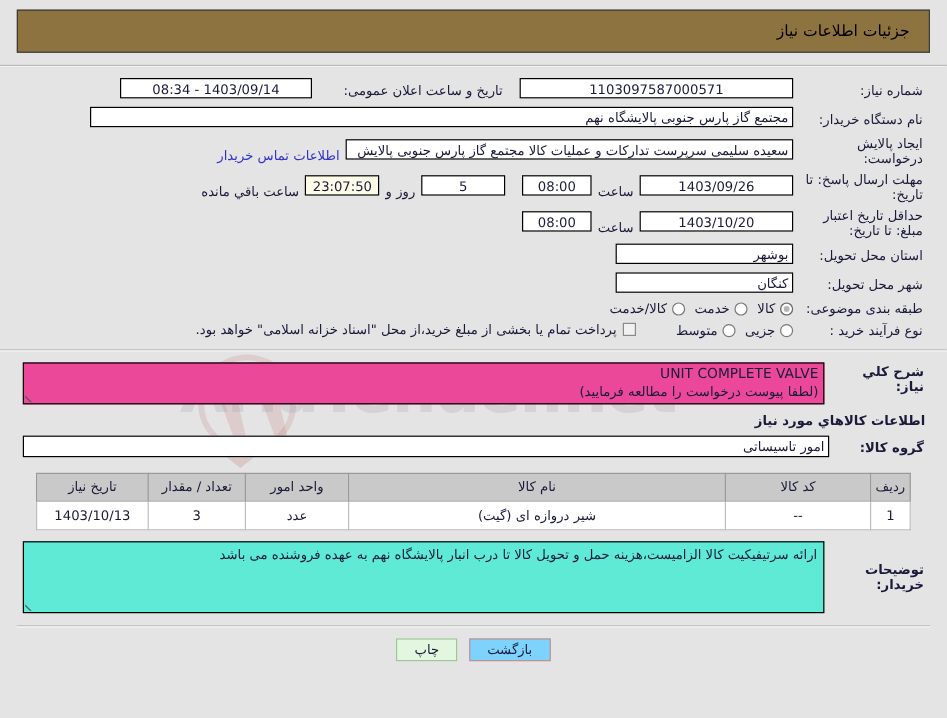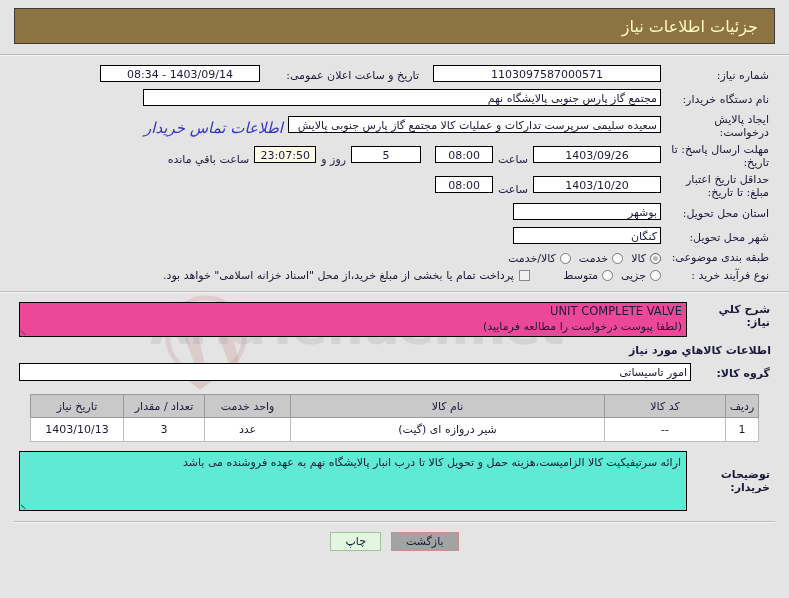--- a/index.html
+++ b/index.html
@@ -47,22 +47,22 @@
   
   .header-wrap {
     padding: 8px 14px 0 14px;
   }
   .page-header {
     background: #8d7340;
     border: 1px solid #3b3b3b;
     height: 36px;
     line-height: 36px;
     padding: 0 16px;
-    color: #fef9c3;
-    font-size: 16px;
+    color: #000000;
+    font-size: 13px;
     box-sizing: border-box;
   }
 
   .divider {
     height: 1px;
     background: #b9b9b9;
     margin: 10px 0 0 0;
     border-bottom: 1px solid #f3f3f3;
   }
 
@@ -106,23 +106,22 @@
   .fld.rtl-right { text-align: right; }
   .fld.cream { background: #fbfbe8; }
   .inline-lbl {
     display: inline-block;
     padding: 0 5px;
     font-size: 11px;
   }
   a.link {
     color: #3333cc;
     text-decoration: none;
-    font-size: 15px;
+    font-size: 11px;
     padding: 0 5px;
-    font-style: italic;
   }
 
   
   .radio-grp { display: inline-block; white-space: nowrap; }
   .radio-item {
     display: inline-block;
     margin-left: 8px;
     white-space: nowrap;
     vertical-align: middle;
   }
@@ -304,21 +303,21 @@
   .btn {
     display: inline-block;
     border: 1px solid #6e6e6e;
     font-size: 11px;
     padding: 2px 14px;
     margin: 0 5px;
     cursor: pointer;
     color: #1a1a3a;
     font-family: "DejaVu Sans", "Liberation Sans", sans-serif;
   }
-  .btn-back  { background: #a3a3a3; border-color: #c98f8f; }
+  .btn-back  { background: #7dd3fc; border-color: #c98f8f; }
   .btn-print { background: #e3f7e0; border-color: #9ec598; }
 </style>
 </head>
 <body>
 
 <div id="watermark">
   <svg class="wm-logo" viewBox="0 0 100 100">
     <path d="M14 8 L34 8 L50 78 L40 78 Z" fill="rgba(190,120,120,0.22)"></path>
     <path d="M50 8 L70 8 L86 78 L76 78 Z" fill="rgba(190,120,120,0.22)"></path>
     <path d="M26 86 L62 86 L44 100 Z" fill="rgba(190,120,120,0.26)"></path>
@@ -343,21 +342,21 @@
     </td>
     <td style="width:155px;text-align:right;padding-right:8px">تاریخ و ساعت اعلان عمومی:</td>
     <td>
       <div class="fld" style="width:160px">1403/09/14 - 08:34</div>
     </td>
   </tr>
 
   <tr>
     <td class="lbl">نام دستگاه خریدار:</td>
     <td colspan="3">
-      <div class="fld rtl-right" style="width:518px">مجتمع گاز پارس جنوبی  پالایشگاه نهم</div>
+      <div class="fld rtl-right" style="width:586px">مجتمع گاز پارس جنوبی  پالایشگاه نهم</div>
     </td>
   </tr>
 
   <tr>
     <td class="lbl">ایجاد پالایش درخواست:</td>
     <td colspan="3">
       <div class="fld rtl-right" style="width:373px">سعیده سلیمی سرپرست تدارکات و عملیات کالا مجتمع گاز پارس جنوبی  پالایش</div><a class="link" href="#">اطلاعات تماس خریدار</a>
     </td>
   </tr>
 
@@ -448,21 +447,21 @@
     </table>
 </div>
 
 <div class="items-wrap">
   <table class="items">
     <thead>
       <tr>
         <th class="col-radif">ردیف</th>
         <th class="col-code">کد کالا</th>
         <th>نام کالا</th>
-        <th class="col-unit">واحد خدمت</th>
+        <th class="col-unit">واحد امور</th>
         <th class="col-qty">تعداد / مقدار</th>
         <th class="col-date">تاریخ نیاز</th>
       </tr>
     </thead>
     <tbody>
       <tr>
         <td>1</td>
         <td>--</td>
         <td>شیر دروازه ای (گیت)</td>
         <td>عدد</td>

